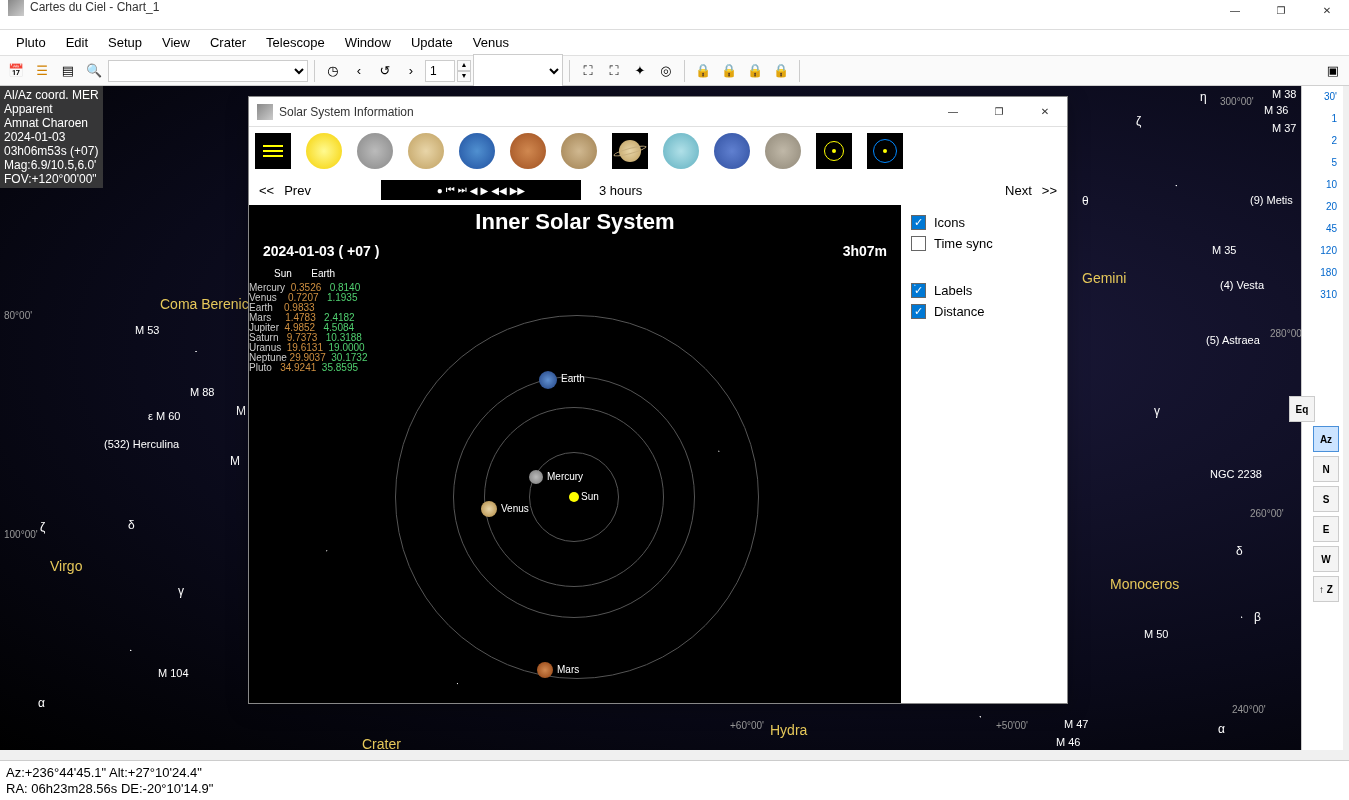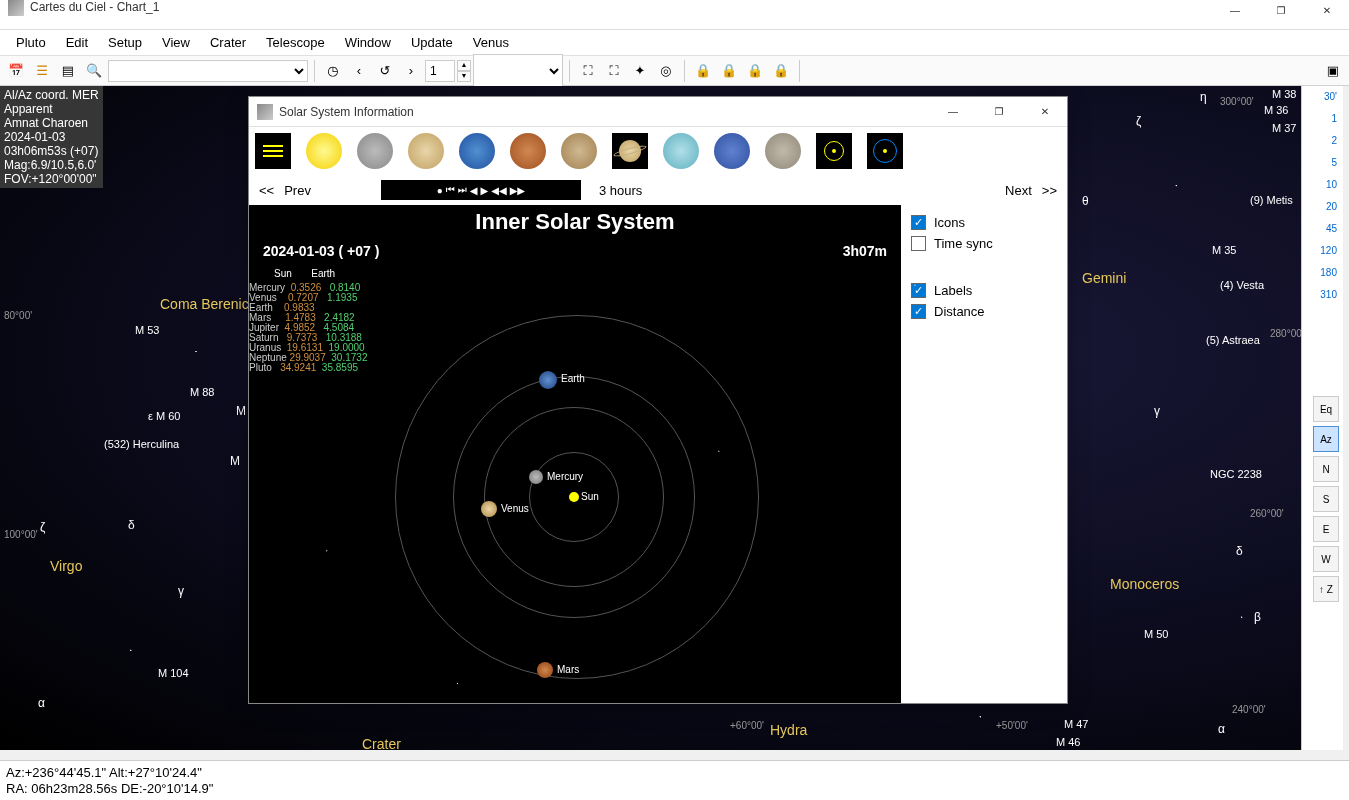--- a/index.html
+++ b/index.html
@@ -21,22 +21,22 @@
 .tb-unit-select { width: 90px; height: 22px; border: 1px solid #ccc; font-size: 12px; padding: 16px 4px; background: #fff; }
 .star-chart { position: absolute; top: 86px; left: 0; right: 42px; height: 664px; background: radial-gradient(ellipse at 70% 40%, #1a1838 0%, #0a0a1a 60%, #000 100%); overflow: hidden; }
 .status-panel { position: absolute; top: 0; left: 0; background: rgba(60,60,60,0.9); color: #fff; font-size: 12px; padding: 2px 4px; line-height: 14px; }
 .sky-label { position: absolute; font-size: 12px; color: #d4d4b0; pointer-events: none; }
 .constellation { font-size: 14px; color: #e6c85a; font-weight: 500; }
 .star-id { color: #fff; font-size: 11px; }
 .alt-ring { position: absolute; color: #999; font-size: 10px; }
 .side-scale { position: absolute; top: 86px; right: 6px; width: 42px; height: 664px; background: #fff; border-left: 1px solid #ccc; }
 .scale-item { height: 22px; font-size: 10px; color: #06c; text-align: right; padding-right: 6px; line-height: 22px; }
 .side-btns { position: absolute; right: 4px; display: flex; flex-direction: column; gap: 4px; }
-.side-tool { width: 26px; height: 26px; background: #f4f4f4; border: 1px solid #ccc; display: flex; align-items: center; justify-content: center; font-size: 10px; cursor: pointer; }
-.side-tool.active { background: #cce4ff; border-color: #4a90d9; }
+.side-tool { width: 26px; height: 26px; background: #f4f4f4; border: 1px solid #ccc; display: flex; align-items: center; justify-content: center; font-size: 10px; cursor: pointer; font-weight: bold; }
+.side-tool.active { background: #cce4ff; border-color: #4a90d9; margin-left: 24px; }
 .statusbar { position: absolute; bottom: 0; left: 0; right: 0; height: 40px; background: #fff; border-top: 1px solid #ccc; padding: 4px 6px; font-size: 13px; line-height: 16px; }
 .ssi-dialog { position: absolute; top: 10px; left: 248px; width: 820px; height: 608px; background: #fff; border: 1px solid #888; box-shadow: 0 4px 20px rgba(0,0,0,0.3); display: flex; flex-direction: column; }
 .ssi-header { height: 30px; display: flex; align-items: center; padding: 0 8px; border-bottom: 1px solid #e0e0e0; }
 .ssi-title { font-size: 12px; color: #333; flex: 1; }
 .planet-row { height: 48px; display: flex; padding: 6px; gap: 15px; background: #fff; }
 .planet-btn { width: 36px; height: 36px; border-radius: 50%; cursor: pointer; display: flex; align-items: center; justify-content: center; overflow: hidden; }
 .nav-row { height: 30px; display: flex; align-items: center; padding: 0 10px; gap: 10px; font-size: 13px; }
 .play-controls { width: 200px; height: 20px; background: #000; color: #fff; display: flex; align-items: center; justify-content: center; gap: 3px; font-size: 10px; }
 .ssi-body { flex: 1; display: flex; }
 .ssi-view { width: 652px; background: #000; color: #fff; position: relative; }

